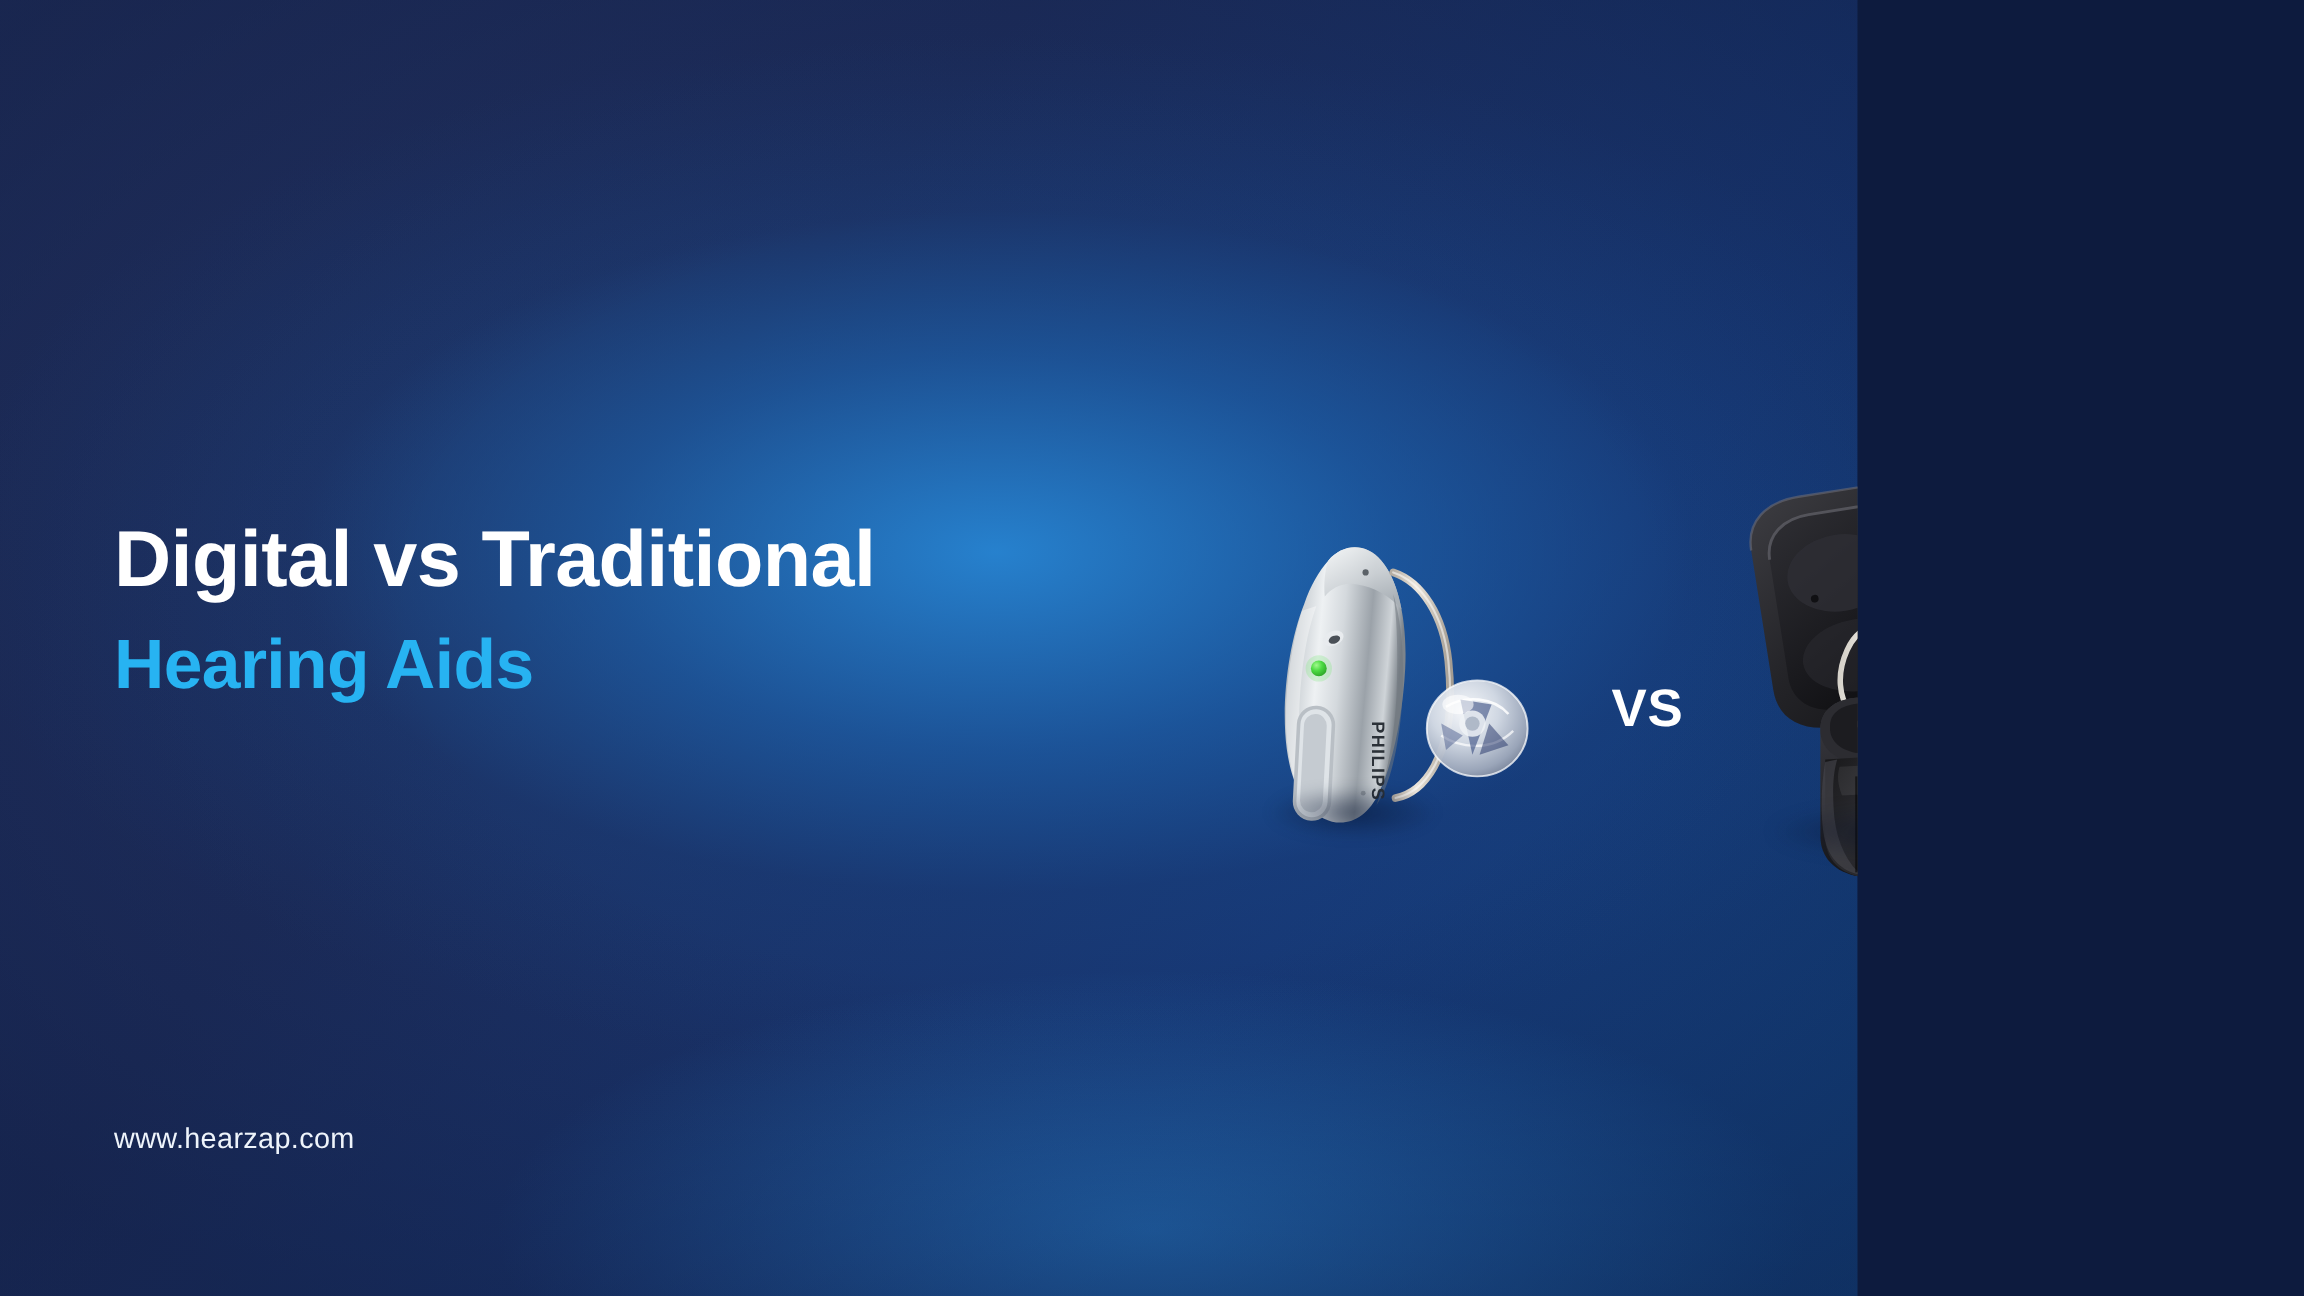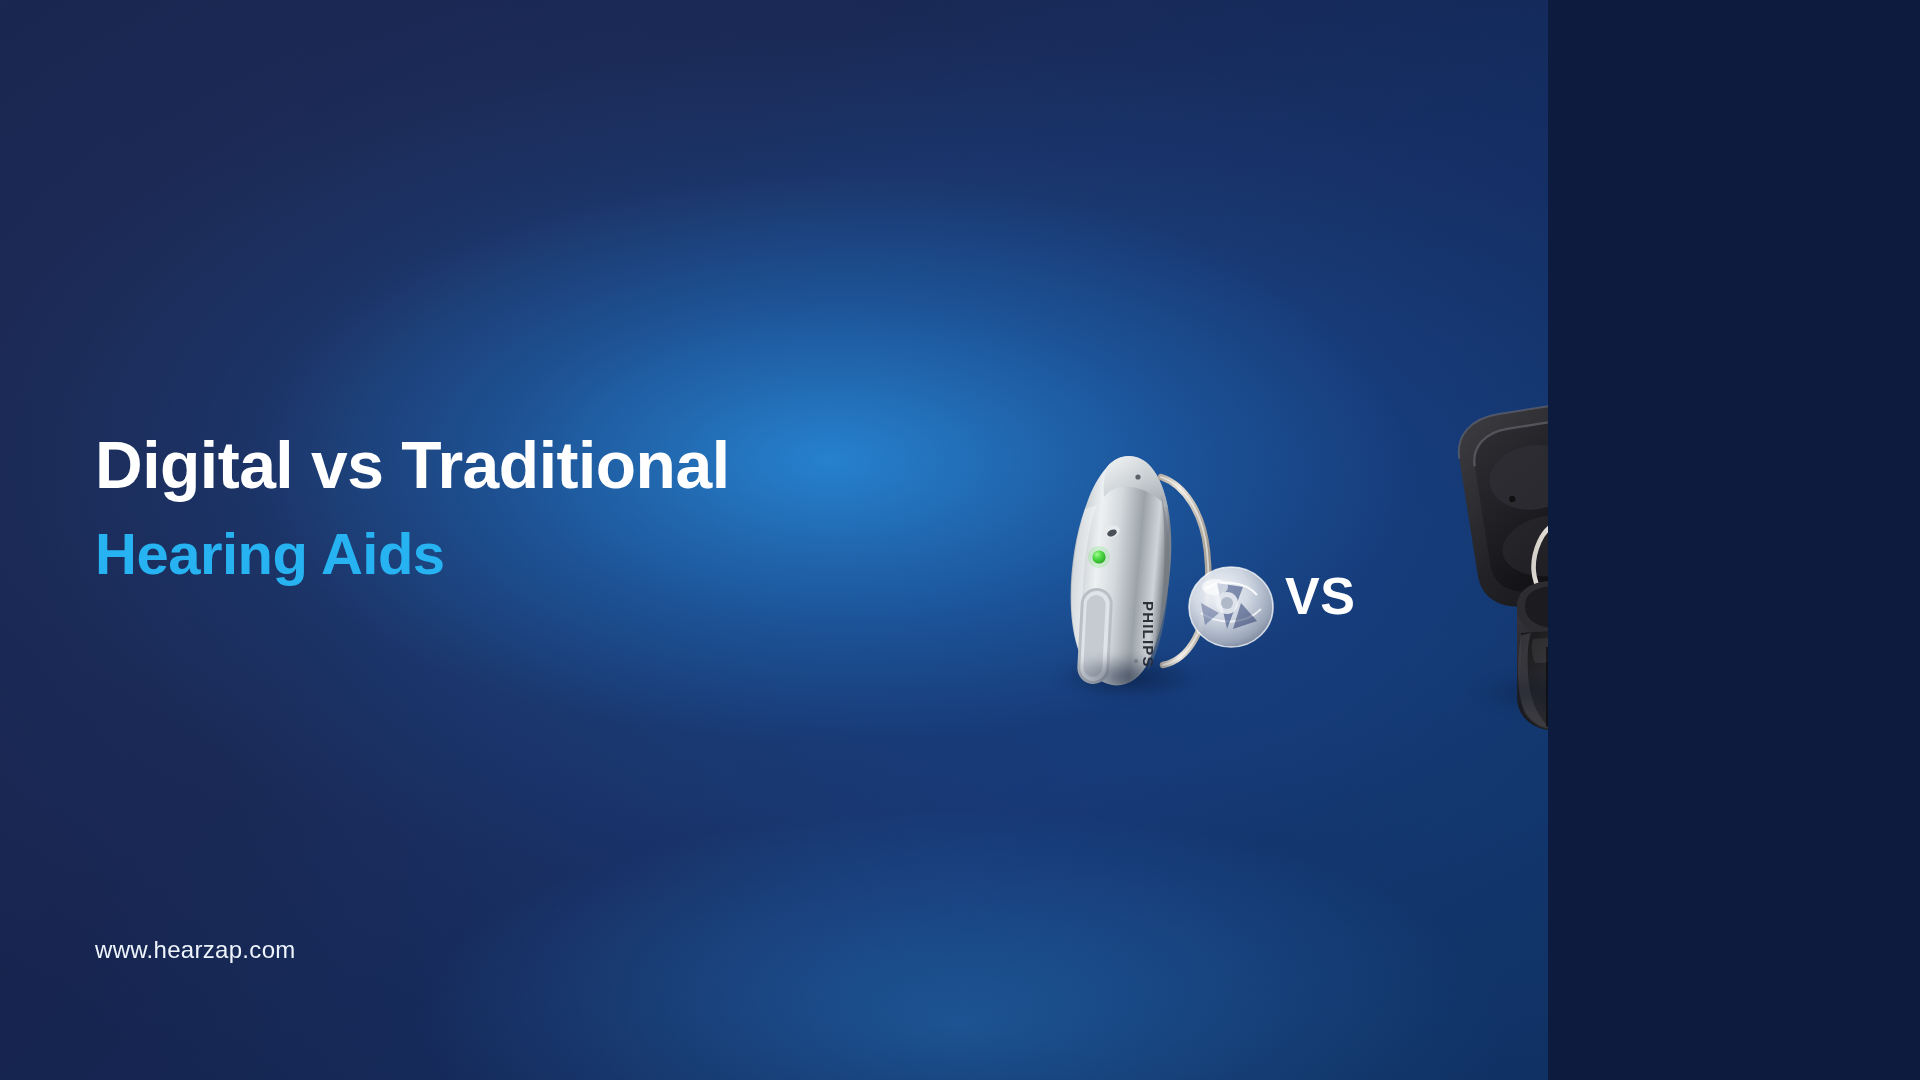--- a/index.html
+++ b/index.html
@@ -26,22 +26,22 @@
   .logo{position:absolute;left:1758px;top:34px;width:124px;height:124px;z-index:40;}
 
   
   .headline{position:absolute;left:95px;top:430px;z-index:30;}
   .hl-line{font-weight:700;letter-spacing:-0.5px;line-height:1.08;white-space:nowrap;}
   .hl1{font-size:66px;color:#ffffff;}
   .hl2{font-size:58px;color:#27b3f2;margin-top:22px;}
   .site-url{position:absolute;left:95px;top:936px;z-index:30;color:#eef4fb;
     font-size:24px;font-weight:300;letter-spacing:0.3px;white-space:nowrap;}
 
-  .vs-badge{position:absolute;left:1285px;top:566px;z-index:33;color:#ffffff;
-    font-size:52px;font-weight:700;letter-spacing:0.5px;}
+  .vs-badge{position:absolute;left:1343px;top:566px;z-index:33;color:#ffffff;
+    font-size:44px;font-weight:700;letter-spacing:0.5px;}
 
   
   .bte-wrap{position:absolute;left:1035px;top:405px;width:320px;height:360px;z-index:25;}
   .bte-shadow{position:absolute;left:22px;top:250px;width:140px;height:44px;border-radius:50%;
     background:radial-gradient(ellipse at center, rgba(5,18,45,0.55) 0%, rgba(5,18,45,0) 72%);filter:blur(5px);}
 
   
   .case-wrap{position:absolute;left:1455px;top:395px;width:330px;height:360px;z-index:24;}
   .case-shadow{position:absolute;left:20px;top:275px;width:250px;height:46px;border-radius:50%;
     background:radial-gradient(ellipse at center, rgba(4,14,38,0.60) 0%, rgba(4,14,38,0) 72%);filter:blur(6px);}

